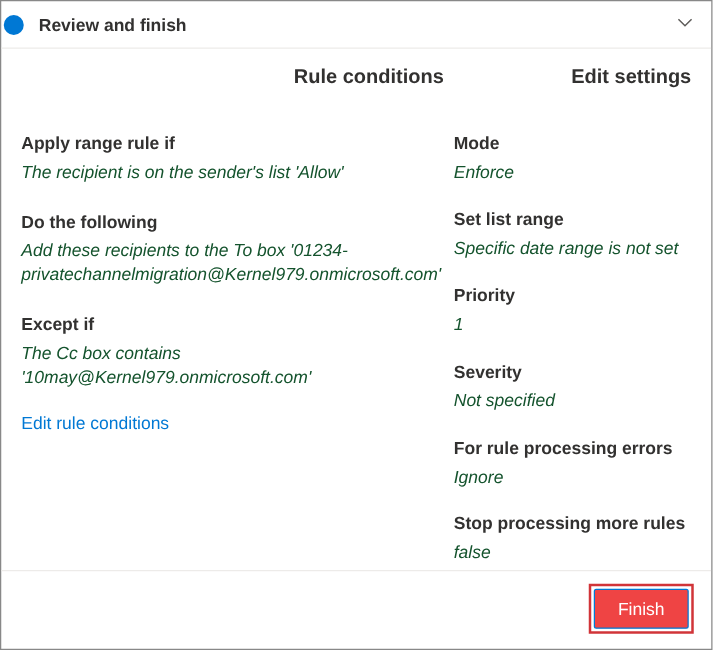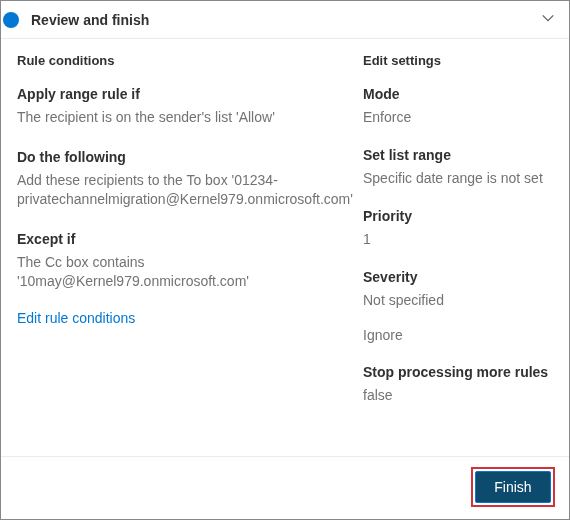--- a/index.html
+++ b/index.html
@@ -49,35 +49,37 @@
   .col-left {
     flex: 1;
     min-width: 0;
     padding-right: 8px;
   }
   .col-right {
     width: 190px;
   }
   .section-heading {
     font-weight: 600;
-    font-size: 13px;
-    margin-bottom: 14px;
+    font-size: 16px;
+    margin-bottom: 31px;
+    text-align: right;
   }
   .sub-heading {
     font-weight: 600;
     font-size: 14px;
     margin-top: 4px;
     margin-bottom: 6px;
   }
   .body-text {
     font-size: 14px;
-    color: #737373;
+    color: #14532d;
     margin-bottom: 18px;
     line-height: 1.35;
     word-wrap: break-word;
+    font-style: italic;
   }
   .col-right .body-text { margin-bottom: 16px; }
   .link {
     color: #0078d4;
     font-size: 14px;
     cursor: pointer;
     margin-top: 2px;
   }
   .cutoff {
     overflow: hidden;
@@ -97,21 +99,21 @@
     font-family: inherit;
     cursor: pointer;
     border-radius: 2px;
   }
   .btn-back {
     background: #efefef;
     border: 1px solid #8a8886;
     color: #323130;
   }
   .btn-finish {
-    background: #0c4a6e;
+    background: #ef4444;
     border: 1px solid #0078d4;
     color: #fff;
   }
   .highlight-box {
     border: 2px solid #d13438;
     padding: 2px;
   }
 </style>
 </head>
 <body>
@@ -150,20 +152,21 @@
 
     <div class="sub-heading">Set list range</div>
     <div class="body-text">Specific date range is not set</div>
 
     <div class="sub-heading">Priority</div>
     <div class="body-text">1</div>
 
     <div class="sub-heading">Severity</div>
     <div class="body-text">Not specified</div>
 
+    <div class="sub-heading">For rule processing errors</div>
     <div class="body-text">Ignore</div>
 
     <div class="sub-heading">Stop processing more rules</div>
     <div class="body-text">false</div>
   </div>
 </div>
 
 <div class="footer">
   <span class="highlight-box">
     <button class="btn btn-finish">Finish</button>

